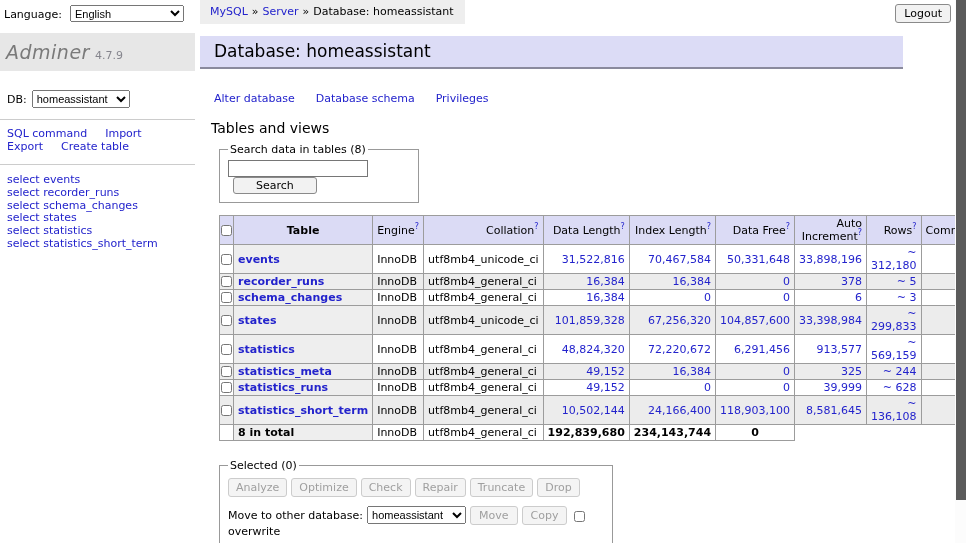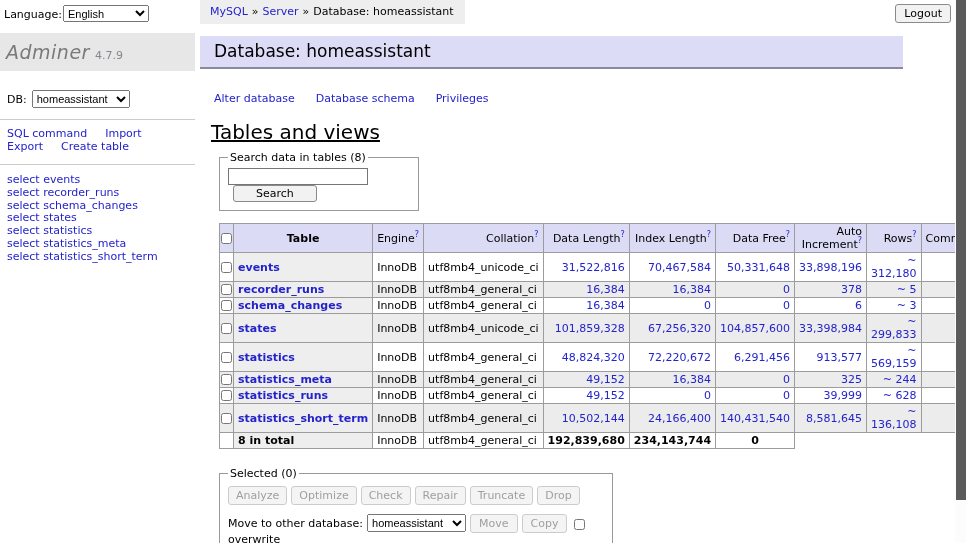--- a/index.html
+++ b/index.html
@@ -7,21 +7,21 @@
   body {
     width:966px; height:543px; overflow:hidden; position:relative;
     background:#fff; color:#000;
     font-family:"DejaVu Sans","Liberation Sans",sans-serif; font-size:11px;
   }
   a { color:#2323cc; text-decoration:none; cursor:pointer; }
 
   
   .sidebar { position:absolute; left:0; top:0; width:195px; }
   .lang-row { margin:5px 0 0 4px; }
-  .lang-row select { width:86px; height:17px; font-size:11px; margin-left:1px; }
+  .lang-row select { width:114px; height:17px; font-size:11px; margin-left:8px; }
   .logo-box { margin-top:11px; background:#e7e7e7; padding:8px 0 8px 6px; }
   .logo-name { font-style:italic; font-size:19px; color:#7a7a7a; letter-spacing:0.5px; }
   .logo-ver { font-size:11px; color:#85858d; margin-left:5px; }
   .db-row { margin:19px 0 0 7px; }
   .db-row select { width:98px; height:18px; font-size:11px; margin-left:5px; }
   .side-hr { border:0; border-top:1px solid #ccc; margin:11px 0 0 0; width:195px; }
   .side-actions { margin:7px 0 0 7px; line-height:13px; }
   .side-actions a { margin-right:18px; }
   .side-tables { margin:9px 0 0 7px; }
   .sel-link { line-height:12.8px; }
@@ -39,21 +39,21 @@
   button:disabled, button.disabled {
     color:#9f9f9f; background:#f4f4f4; border:1px solid #ccc;
   }
   h2.page-title {
     margin:12px 0 0; width:703px; background:#dcdcf6;
     border-bottom:2px solid #8a8a9d;
     font-size:17px; font-weight:normal; padding:5px 0 6px 14px;
   }
   .db-links { margin:23px 0 0 14px; }
   .db-links a { margin-right:21px; }
-  h3.sec { font-size:20px; font-weight:normal; margin:15px 0 0 11px;text-decoration:underline; }
+  h3.sec { font-size:14px; font-weight:normal; margin:15px 0 0 11px; }
 
   fieldset { border:1px solid #999; margin:0; padding:4px 8px 8px; }
   legend { font-size:11px; padding:0 2px; }
   .search-fs { margin:7px 0 0 19px; width:200px; }
   .search-fs input[type=text] { width:140px; height:17px; border:1px solid #767676; font-size:11px; }
   .search-fs button { margin-left:5px; padding:1px 22px; }
 
   table.tables { margin:12px 0 0 19px; border-collapse:collapse; font-size:11px; }
   .tables td, .tables th { border:1px solid #9c9c9c; padding:1px 4px; height:16px; font-weight:normal; }
   .tables thead td, .tables thead th { background:#dbdbf5; text-align:right; }
@@ -98,21 +98,20 @@
     <div><a>SQL command</a><a>Import</a></div>
     <div><a>Export</a><a>Create table</a></div>
   </div>
   <hr class="side-hr">
   <div class="side-tables">
       <div class="sel-link"><a>select events</a></div>
       <div class="sel-link"><a>select recorder_runs</a></div>
       <div class="sel-link"><a>select schema_changes</a></div>
       <div class="sel-link"><a>select states</a></div>
       <div class="sel-link"><a>select statistics</a></div>
-      <div class="sel-link"><a>select statistics_meta</a></div>
       <div class="sel-link"><a>select statistics_short_term</a></div>
     </div>
 </aside>
 
 <div class="main">
   <div class="breadcrumb">
     <a>MySQL</a><span class="sep">»</span><a>Server</a><span class="sep">»</span><span>Database: homeassistant</span>
   </div>
 
   <h2 class="page-title">Database: homeassistant</h2>
@@ -241,21 +240,21 @@
           <td class="num">~ 628</td>
           <td></td>
         </tr>
         <tr class="alt">
           <td class="cb"><input type="checkbox" style=""></td>
           <th class="name"><a>statistics_short_term</a></th>
           <td>InnoDB</td>
           <td>utf8mb4_general_ci</td>
           <td class="num">10,502,144</td>
           <td class="num">24,166,400</td>
-          <td class="num">140,431,540</td>
+          <td class="num">118,903,100</td>
           <td class="num">8,581,645</td>
           <td class="num">~ 136,108</td>
           <td></td>
         </tr>
         <tr class="total">
           <td class="cb"></td>
           <th class="name">8 in total</th>
           <td>InnoDB</td>
           <td>utf8mb4_general_ci</td>
           <td class="numt">192,839,680</td>

